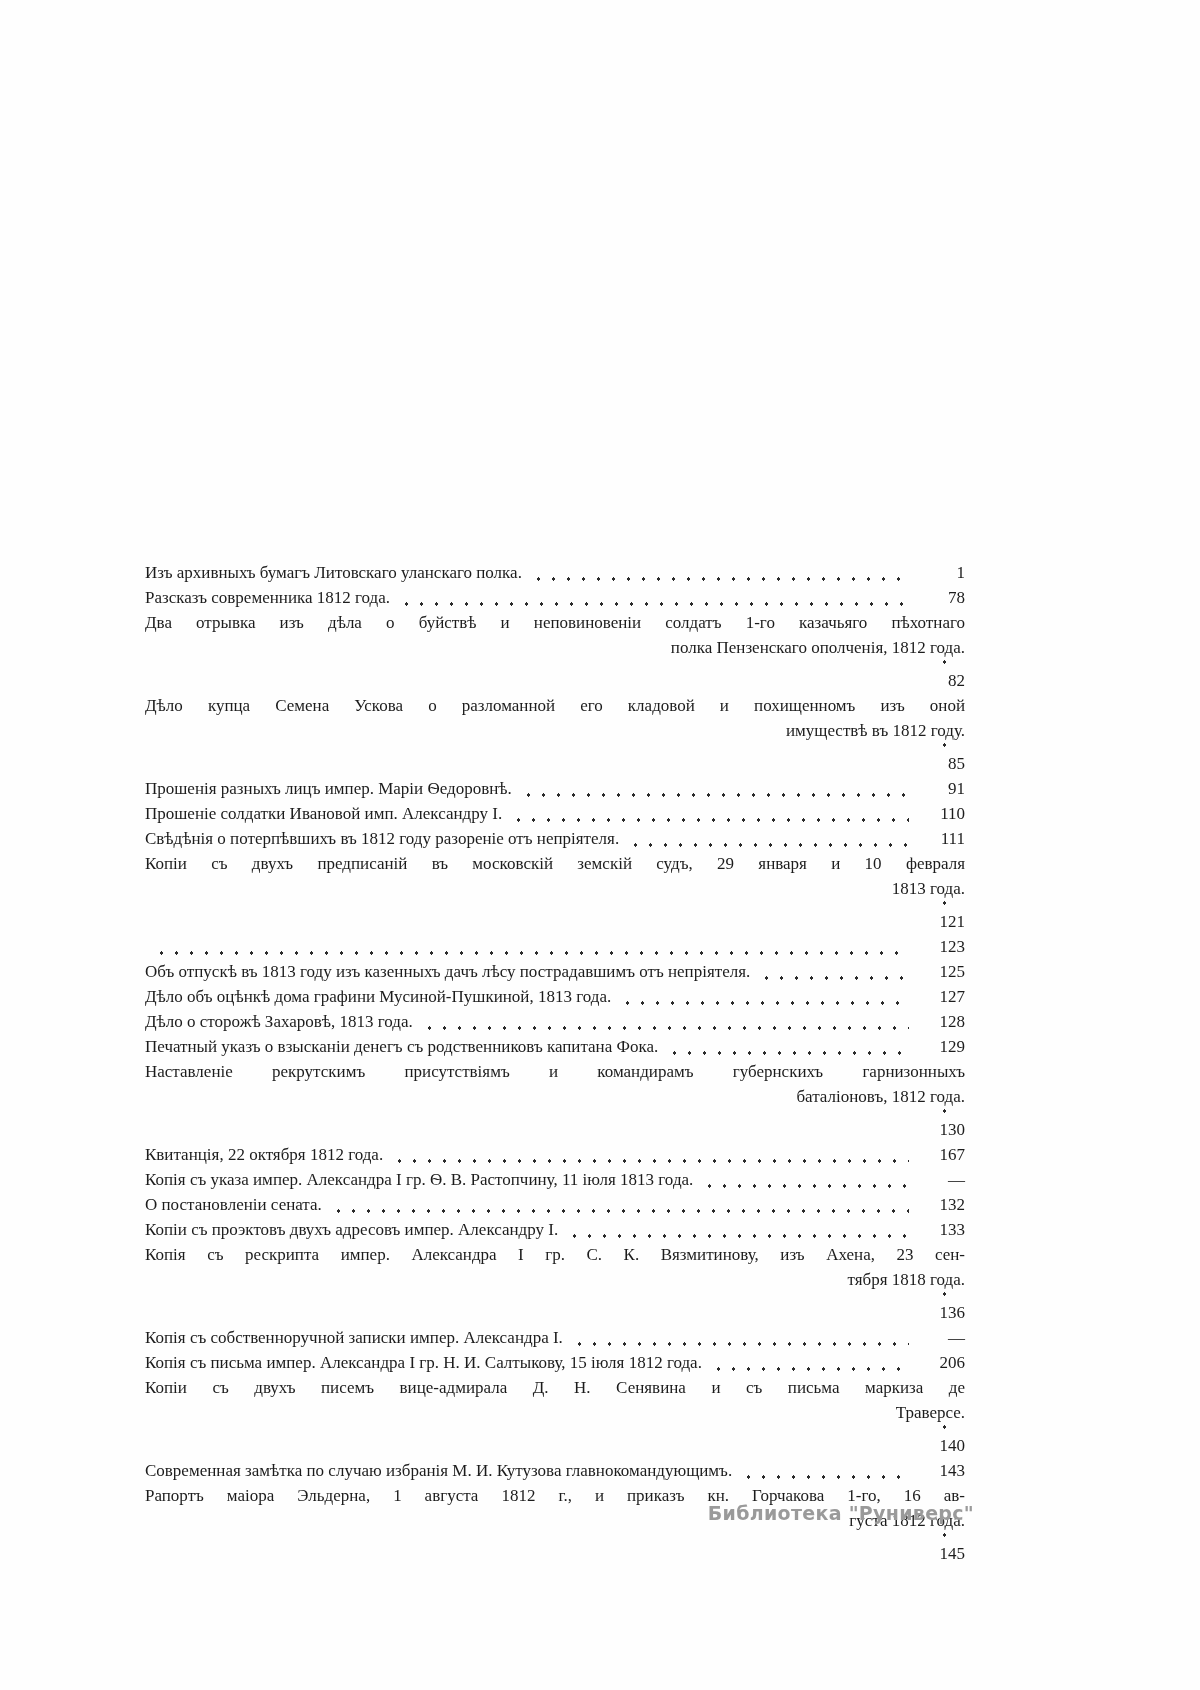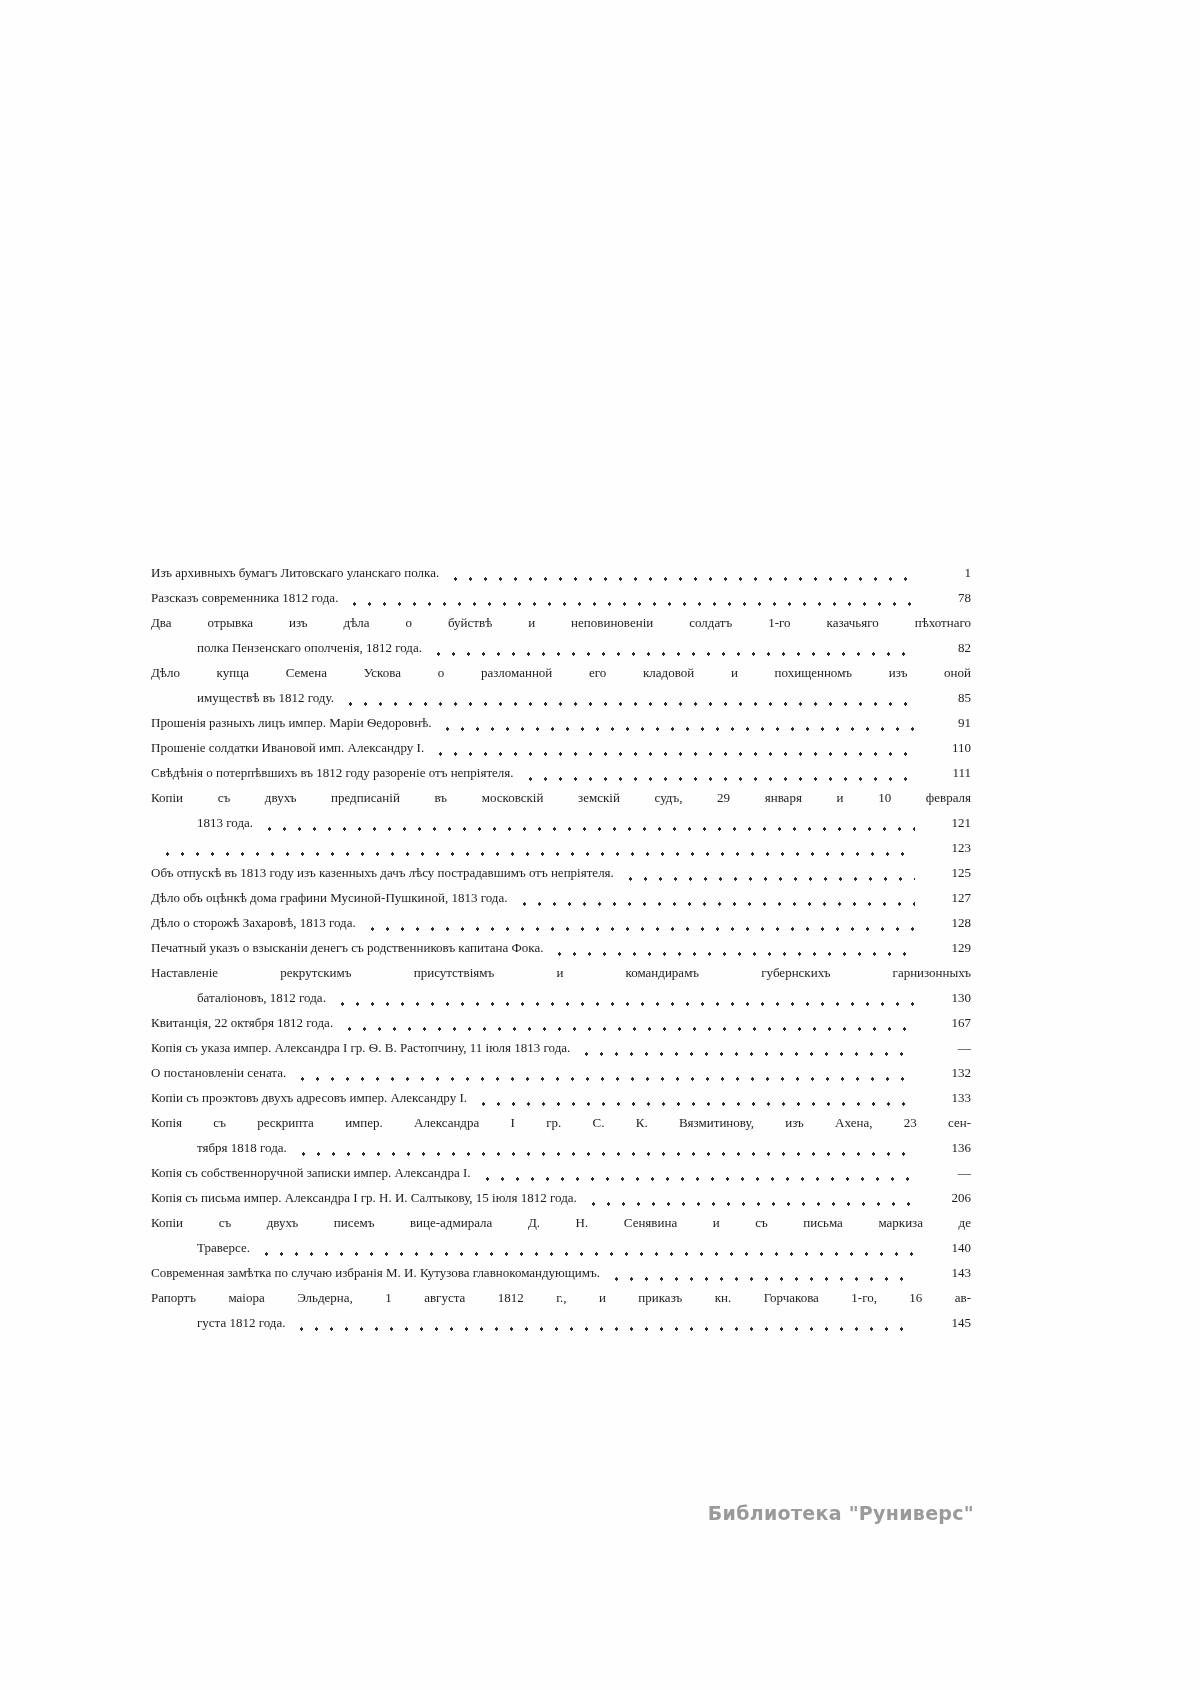--- a/index.html
+++ b/index.html
@@ -15,32 +15,31 @@
   .page {
     position: absolute;
     inset: 0;
     background: #fefefe;
   }
   .toc {
     position: absolute;
     left: 145px;
     top: 560px;
     width: 820px;
-    font-size: 13px;
+    font-size: 17px;
     line-height: 25px;
-    margin-left: 6px;
   }
   .entry { }
   .line { white-space: nowrap; }
   .line.full {
     white-space: normal;
     text-align: justify;
     text-align-last: justify;
   }
-  .line.cont { padding-left: 46px; }
+  .line.cont { padding-left: 46px; flex-direction: column; }
   .line.last {
     display: flex;
     align-items: flex-end;
     white-space: normal;
   }
   .line.last .text { flex: 0 1 auto; }
   .dots {
     flex: 1 1 auto;
     min-width: 18px;
     height: 4px;

